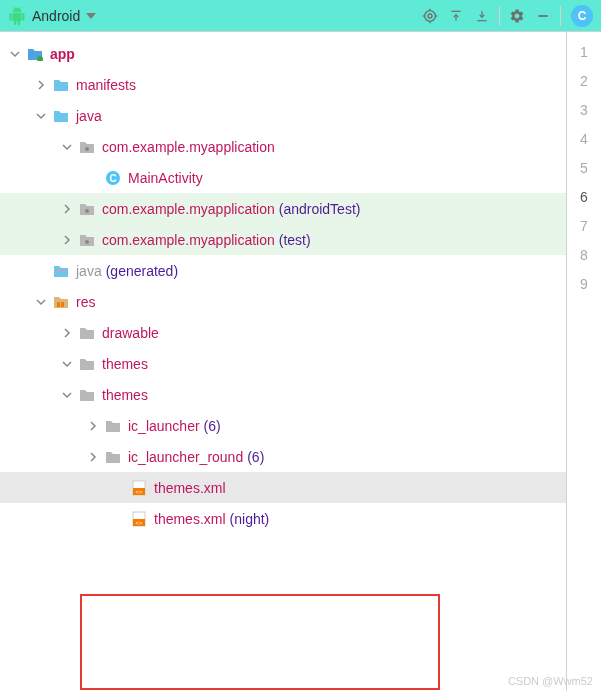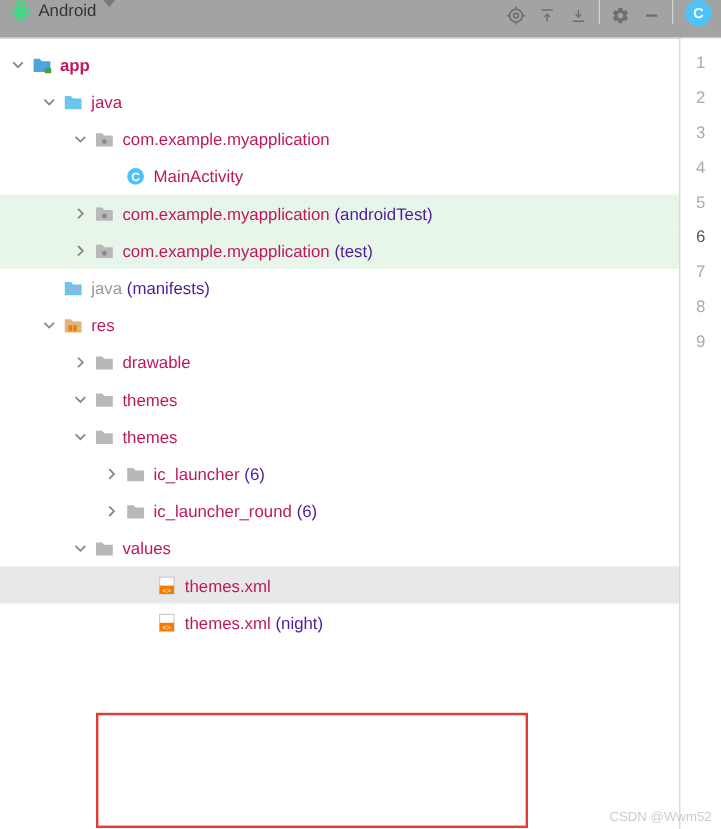--- a/index.html
+++ b/index.html
@@ -8,25 +8,25 @@
   font-size: 14px;
   background: #fff;
   color: #333;
   width: 601px;
   height: 691px;
   overflow: hidden;
   position: relative;
 }
 .toolbar {
   display: flex;
-  align-items: flex-start;
+  align-items: center;
   height: 32px;
   border-bottom: 1px solid #d1d1d1;
   padding: 0 8px;
-  background: #a3a3a3;
+  background: #5eead4;
 }
 .toolbar-label { font-size: 14px; color: #333; margin-right: 6px; }
 .triangle-down {
   width: 0; height: 0;
   border-left: 5px solid transparent;
   border-right: 5px solid transparent;
   border-top: 6px solid #7a7a7a;
 }
 .toolbar-spacer { flex: 1; }
 .toolbar-btn {
@@ -172,20 +172,34 @@
         </span>
       <span class="ficon">
           <svg width="16" height="14" viewBox="0 0 16 14">
             <path fill="#4fa3e0" d="M1 2h5l2 2h7v9H1z"></path>
             <circle cx="13" cy="12" r="3" fill="#43a047"></circle>
           </svg>
         </span>
       <span class="label bold">app</span>
     </div>
 
+    <div class="node">
+      <span class="indent" style="width:34px"></span>
+      <span class="arrow">
+          <svg width="10" height="10" viewBox="0 0 10 10">
+            <path d="M3 1 L7 5 L3 9" fill="none" stroke="#888" stroke-width="1.5"></path>
+          </svg>
+        </span>
+      <span class="ficon">
+          <svg width="16" height="14" viewBox="0 0 16 14">
+            <path fill="#6ec5ec" d="M1 2h5l2 2h7v9H1z"></path>
+          </svg>
+        </span>
+      <span class="label">manifests</span>
+    </div>
 
     <div class="node">
       <span class="indent" style="width:34px"></span>
       <span class="arrow">
           <svg width="10" height="10" viewBox="0 0 10 10">
             <path d="M1 3 L5 7 L9 3" fill="none" stroke="#888" stroke-width="1.5"></path>
           </svg>
         </span>
       <span class="ficon">
           <svg width="16" height="14" viewBox="0 0 16 14">
@@ -260,21 +274,21 @@
     <div class="node">
       <span class="indent" style="width:34px"></span>
       <span class="arrow blank"></span>
       <span class="ficon">
           <svg width="16" height="14" viewBox="0 0 16 14">
             <path fill="#6ec5ec" d="M1 2h5l2 2h7v9H1z"></path>
             <path fill="#f48fb1" d="M4 7l3-2v4zM9 7l3-2v4z"></path>
           </svg>
         </span>
       <span class="label" style="color:#999">java</span>
-      <span class="qualifier">(manifests)</span>
+      <span class="qualifier">(generated)</span>
     </div>
 
     <div class="node">
       <span class="indent" style="width:34px"></span>
       <span class="arrow">
           <svg width="10" height="10" viewBox="0 0 10 10">
             <path d="M1 3 L5 7 L9 3" fill="none" stroke="#888" stroke-width="1.5"></path>
           </svg>
         </span>
       <span class="ficon">
@@ -358,34 +372,20 @@
         </span>
       <span class="ficon">
           <svg width="16" height="14" viewBox="0 0 16 14">
             <path fill="#b8b8b8" d="M1 2h5l2 2h7v9H1z"></path>
           </svg>
         </span>
       <span class="label">ic_launcher_round</span>
       <span class="qualifier">(6)</span>
     </div>
 
-    <div class="node">
-      <span class="indent" style="width:60px"></span>
-      <span class="arrow">
-          <svg width="10" height="10" viewBox="0 0 10 10">
-            <path d="M1 3 L5 7 L9 3" fill="none" stroke="#888" stroke-width="1.5"></path>
-          </svg>
-        </span>
-      <span class="ficon">
-          <svg width="16" height="14" viewBox="0 0 16 14">
-            <path fill="#b8b8b8" d="M1 2h5l2 2h7v9H1z"></path>
-          </svg>
-        </span>
-      <span class="label">values</span>
-    </div>
 
 
 
 
     <div class="node selected">
       <span class="indent" style="width:112px"></span>
       <span class="arrow blank"></span>
       <span class="ficon">
           <svg width="16" height="16" viewBox="0 0 16 16">
             <rect x="2" y="1" width="12" height="14" fill="#fff" stroke="#ccc"></rect>

